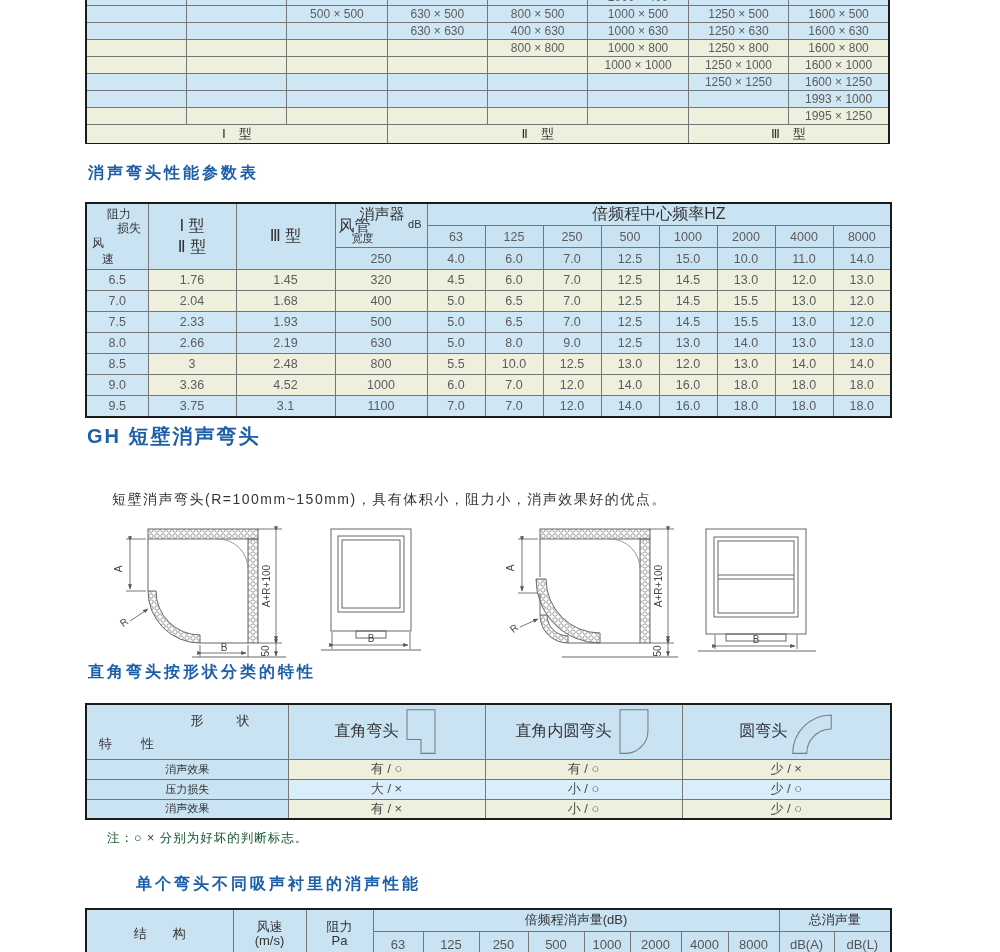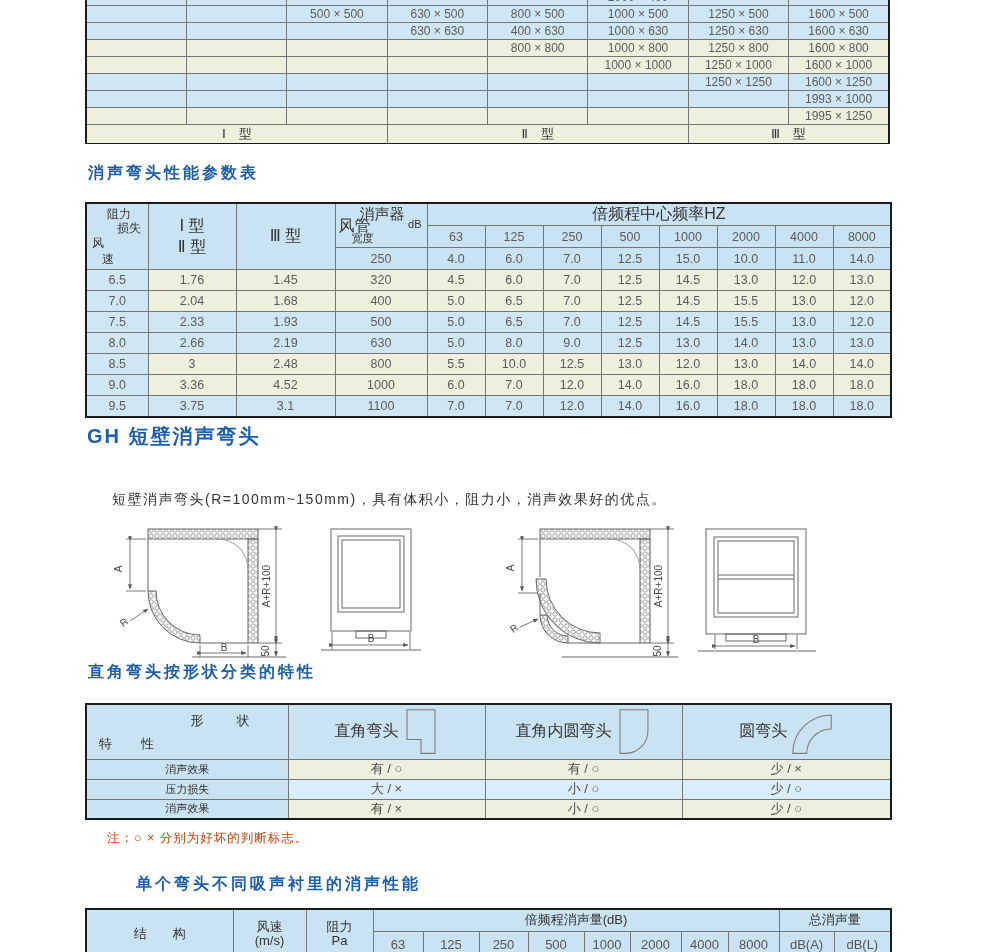--- a/index.html
+++ b/index.html
@@ -22,21 +22,21 @@
   #size-table{width:805px;margin-top:-13px;}
   #size-table tr{height:17px;}
   #size-table td{font-size:12px;color:#5c5c5c;}
   #size-table tr.sz-footer{height:16px;}
   #size-table tr.sz-footer td{color:#333;font-size:13px;}
   
   .h-blue{position:absolute;color:#1d5fa9;font-weight:bold;}
   #h1,#h3,#h4{font-size:16px;letter-spacing:3px;}
   #h2{font-size:20px;letter-spacing:2px;}
   #desc{position:absolute;font-size:14px;color:#333;letter-spacing:1.5px;}
-  #note{position:absolute;font-size:12.5px;color:#c2410c;letter-spacing:1px;}
+  #note{position:absolute;font-size:12.5px;color:#14532d;letter-spacing:1px;}
   
   #perf-wrap{position:absolute;left:85px;top:202px;}
   #perf-table{width:805px;}
   #perf-table thead tr{height:22px;}
   #perf-table tbody tr{height:21px;}
   #perf-table thead th,#perf-table thead td{background:#c9e3f3;}
   .diag{position:relative;background-image:linear-gradient(to bottom right,
         transparent calc(50% - 0.6px), #6d6d6d calc(50% - 0.6px),
         #6d6d6d calc(50% + 0.6px), transparent calc(50% + 0.6px));}
   .diag span{position:absolute;font-size:12px;color:#333;line-height:1;}

